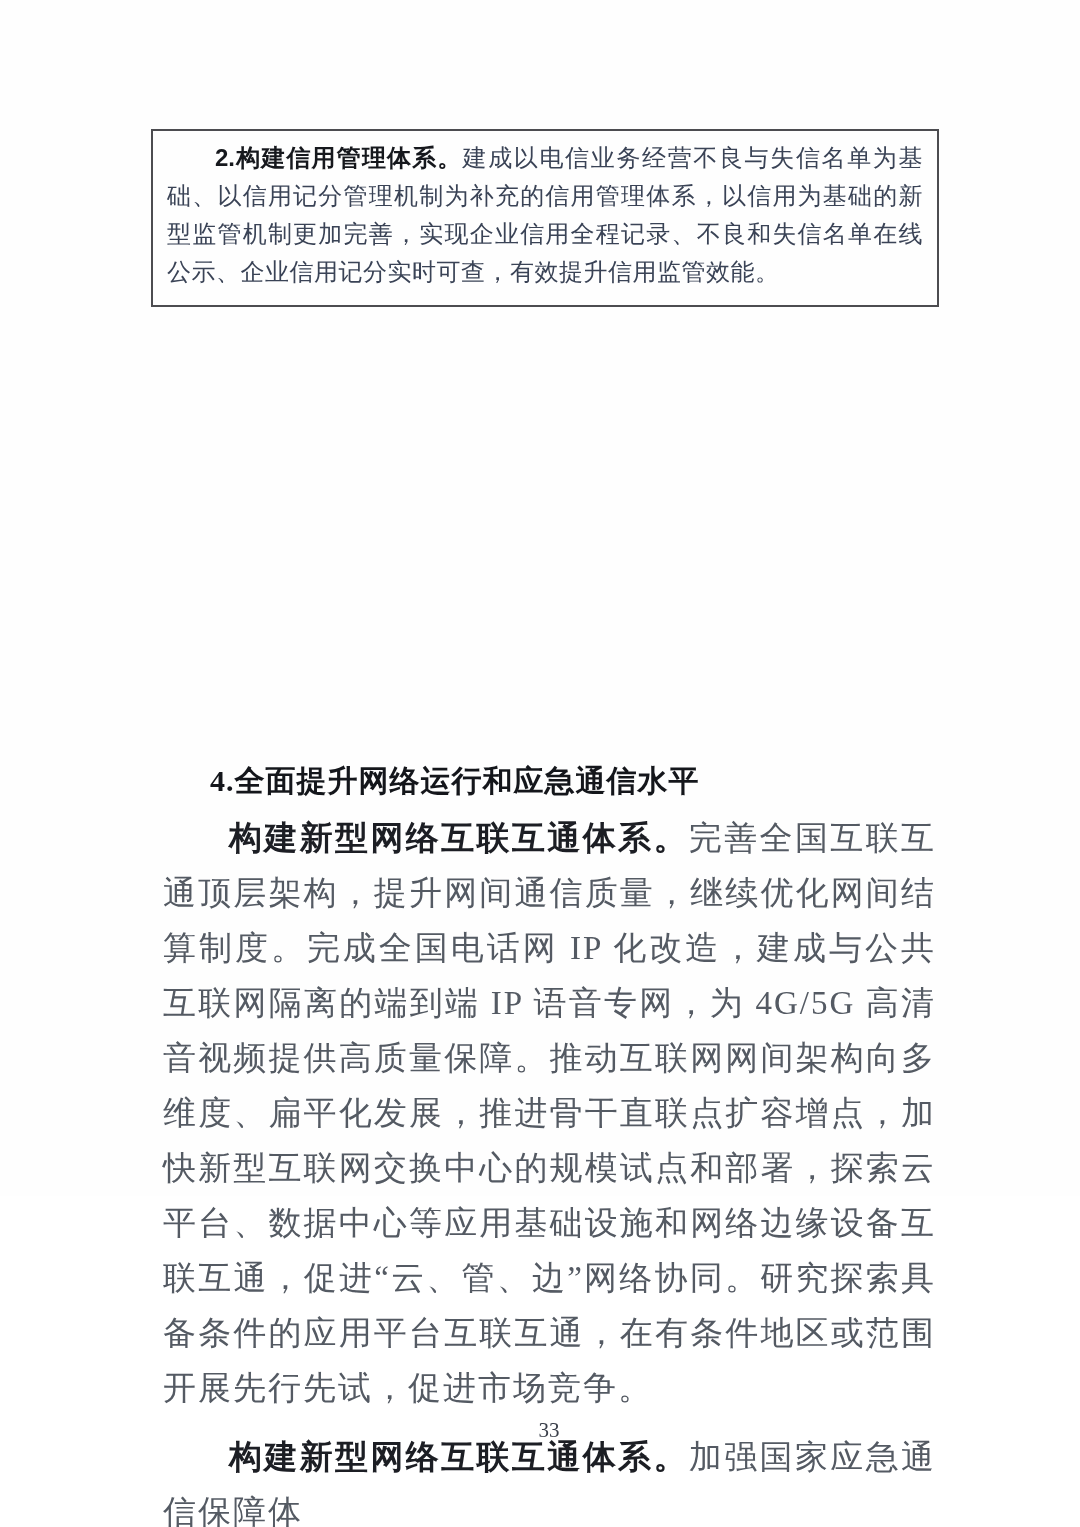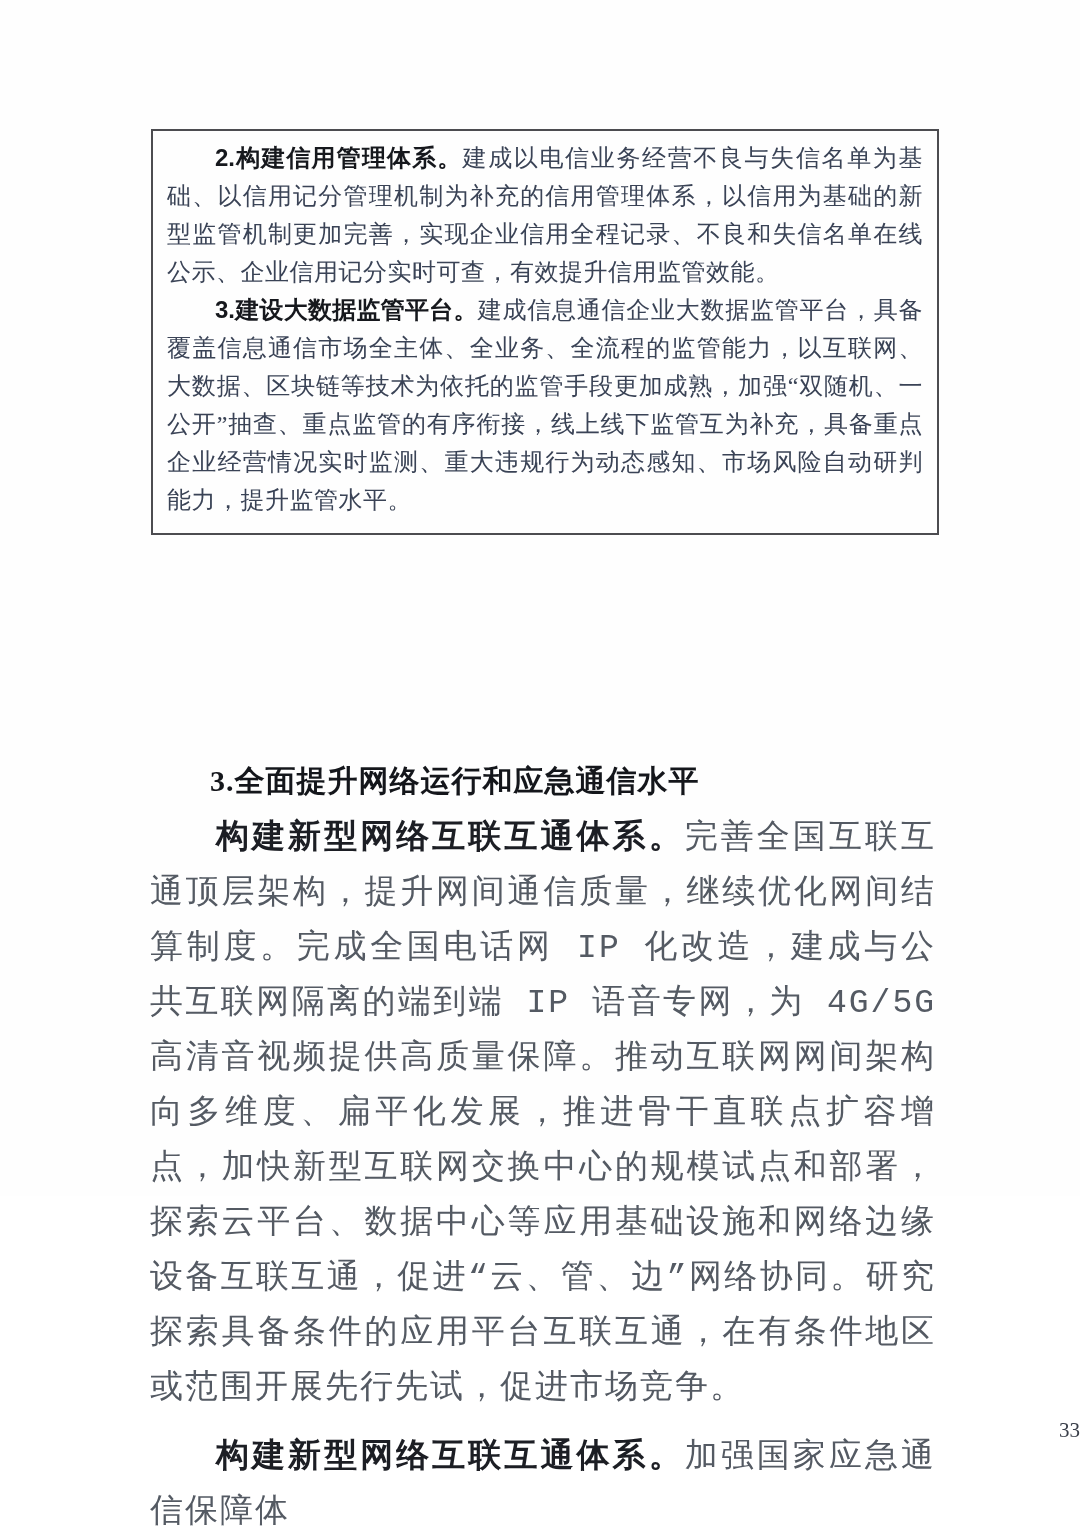--- a/index.html
+++ b/index.html
@@ -48,54 +48,53 @@
     margin: 0 0 6px 0;
     font-size: 30px;
     line-height: 48px;
     text-indent: 2em;
     font-weight: bold;
     color: #14161b;
     letter-spacing: 1px;
     font-family: "Liberation Serif", "DejaVu Serif", serif;
   }
   .section p.para {
-    margin: 0 0 14px 0;
+    margin: 0 0 14px 13px;
     font-size: 33px;
     line-height: 55px;
     text-indent: 2em;
     text-align: justify;
     color: #545a63;
     letter-spacing: 2px;
-    font-family: Liberation Mono, monospace;
+    font-family: Liberation Serif, serif;
   }
   .section p.para .lead2 {
     font-weight: bold;
     color: #1c1e24;
   }
   .page-number {
     position: absolute;
     left: 18px; right: 0;
     top: 1418px;
-    text-align: right;
+    text-align: center;
     font-size: 21px;
     color: #3a3f4a;
     font-family: "Liberation Serif", "DejaVu Serif", serif;
   }
 </style>
 </head>
 <body>
 
 <div class="page">
 
   <div class="rule-box">
     <p><span class="lead">2.构建信用管理体系。</span><span>建成以电信业务经营不良与失信名单为基础、以信用记分管理机制为补充的信用管理体系，以信用为基础的新型监管机制更加完善，实现企业信用全程记录、不良和失信名单在线公示、企业信用记分实时可查，有效提升信用监管效能。</span></p>
-    <p><span class="lead">3.建设大数据监管平台。</span><span>建成信息通信企业大数据监管平台，具备覆盖信息通信市场全主体、全业务、全流程的监管能力，以互联网、大数据、区块链等技术为依托的监管手段更加成熟，加强“双随机、一公开”抽查、重点监管的有序衔接，线上线下监管互为补充，具备重点企业经营情况实时监测、重大违规行为动态感知、市场风险自动研判能力，提升监管水平。</span></p>
   </div>
 
   <div class="section">
-    <h2>3.全面提升网络运行和应急通信水平</h2>
+    <h2>4.全面提升网络运行和应急通信水平</h2>
     <p class="para"><span class="lead2">构建新型网络互联互通体系。</span><span>完善全国互联互通顶层架构，提升网间通信质量，继续优化网间结算制度。完成全国电话网 IP 化改造，建成与公共互联网隔离的端到端 IP 语音专网，为 4G/5G 高清音视频提供高质量保障。推动互联网网间架构向多维度、扁平化发展，推进骨干直联点扩容增点，加快新型互联网交换中心的规模试点和部署，探索云平台、数据中心等应用基础设施和网络边缘设备互联互通，促进“云、管、边”网络协同。研究探索具备条件的应用平台互联互通，在有条件地区或范围开展先行先试，促进市场竞争。</span></p>
     <p class="para"><span class="lead2">构建新型网络互联互通体系。</span><span>加强国家应急通信保障体</span></p>
   </div>
 
   <div class="page-number">33</div>
 
 </div>
 
 </body></html>

